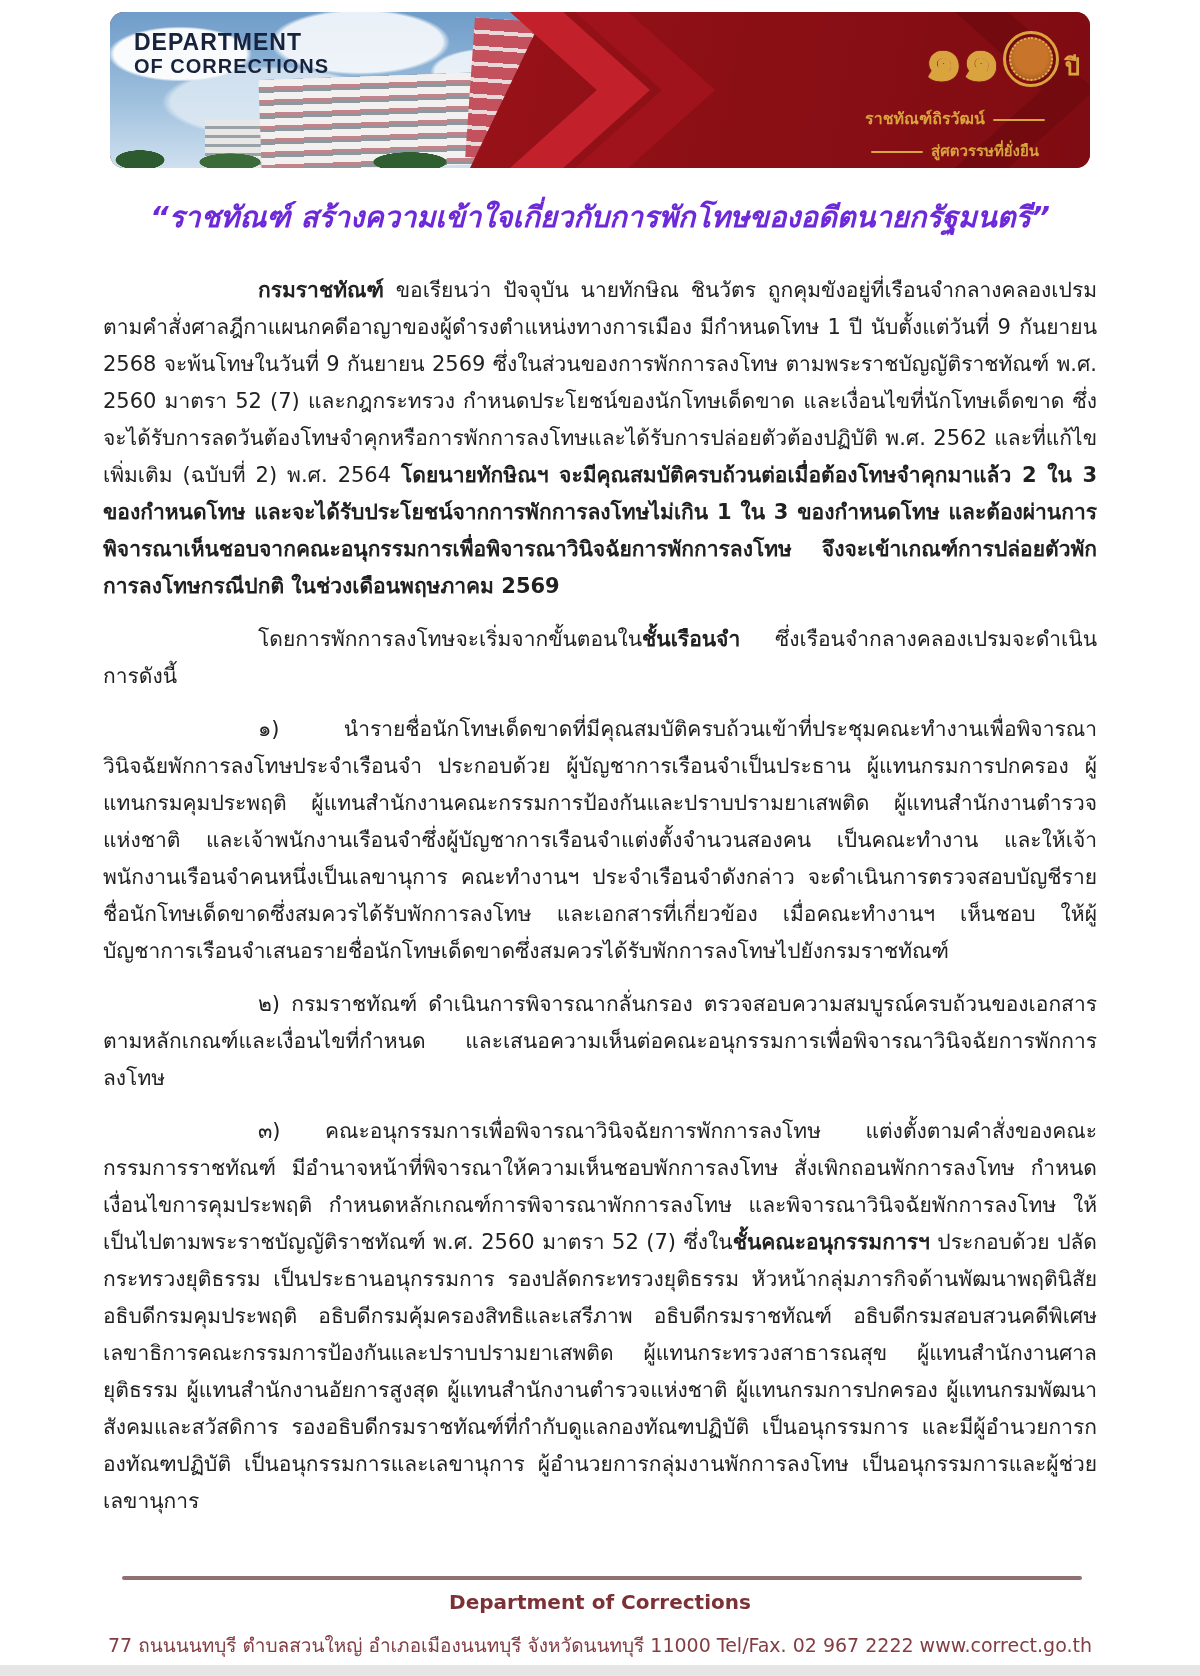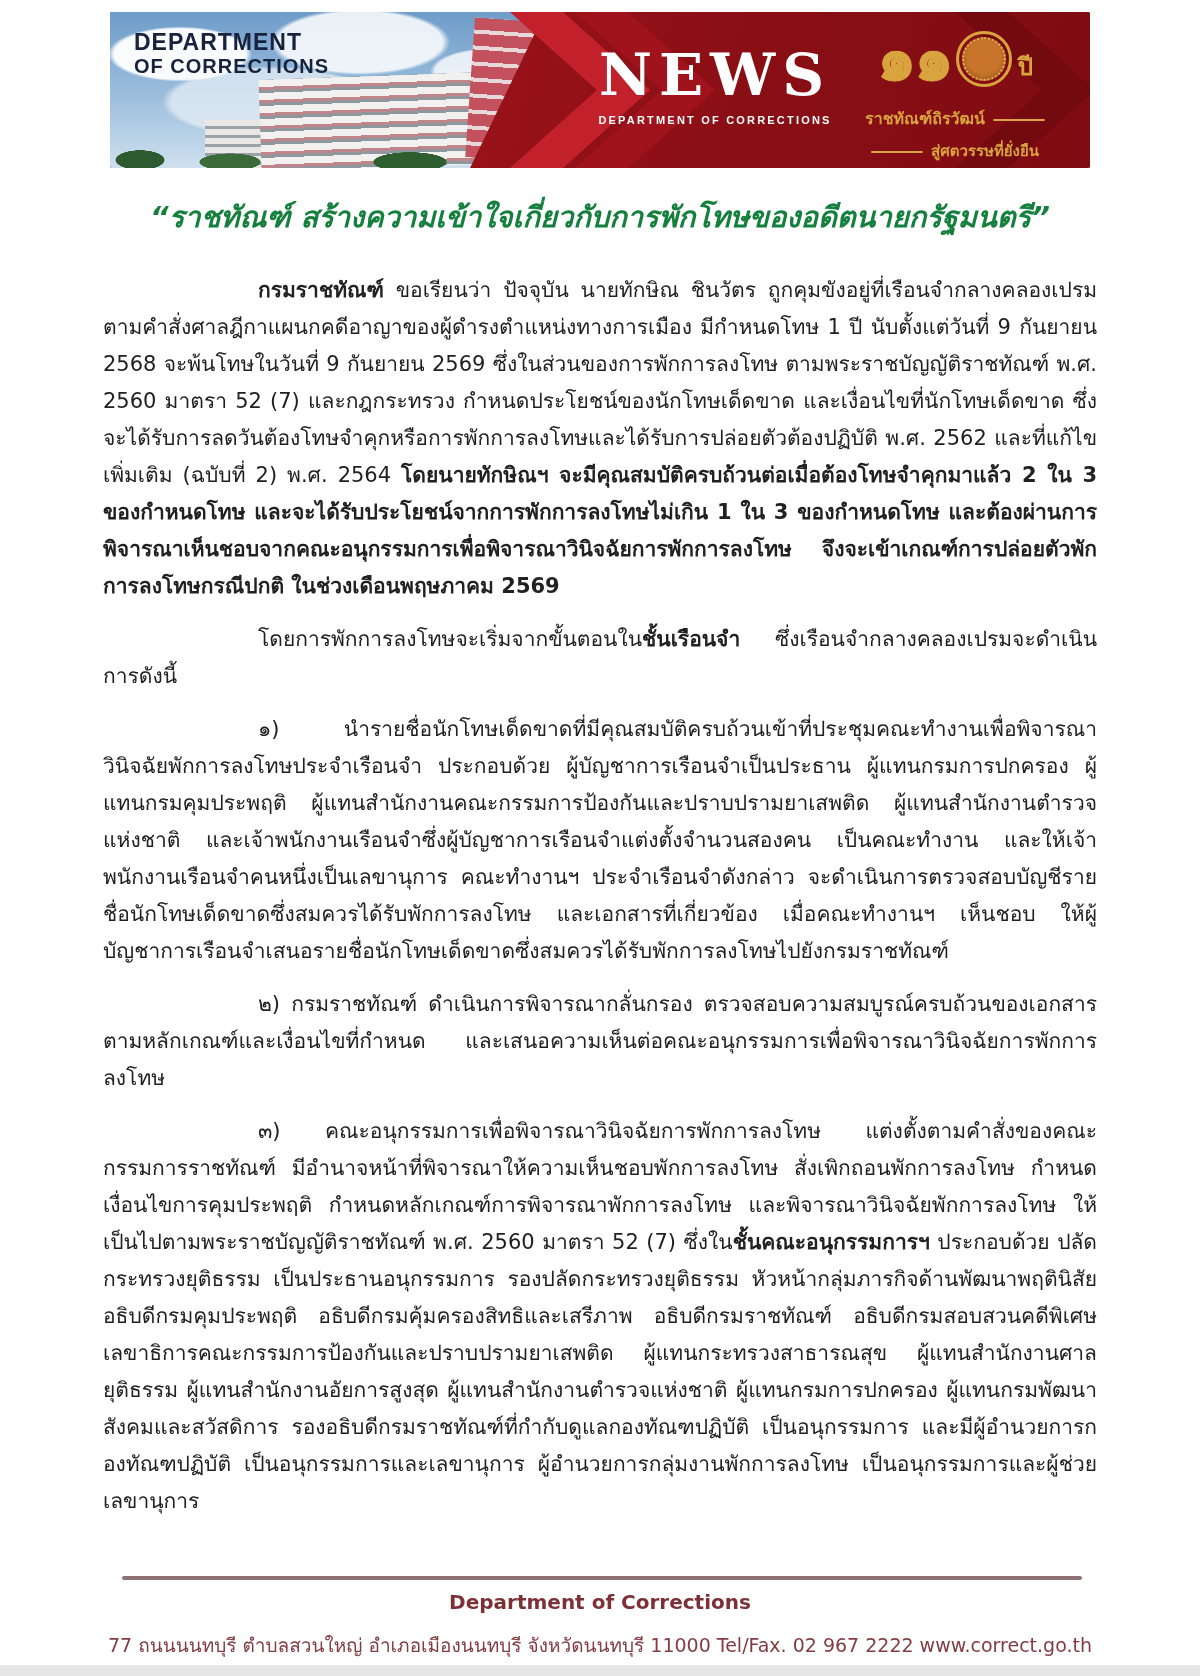--- a/index.html
+++ b/index.html
@@ -1,20 +1,20 @@
 <!DOCTYPE html>
 <html><head>
 <meta charset="utf-8">
 <style>
   html,body{margin:0;padding:0;background:#ffffff;}
   .page{position:relative;width:1200px;height:1676px;background:#ffffff;overflow:hidden;
         font-family:"DejaVu Sans",sans-serif;}
 
   
-  .banner{position:absolute;left:110px;top:12px;width:980px;height:156px;border-radius:2px;
+  .banner{position:absolute;left:110px;top:12px;width:980px;height:156px;border-radius:14px;
           overflow:hidden;background:#8d1117;}
   .photo{position:absolute;left:0;top:0;width:440px;height:156px;
          background:
            radial-gradient(ellipse 120px 46px at 70px 42px, rgba(255,255,255,.95) 0 55%, transparent 60%),
            radial-gradient(ellipse 150px 55px at 250px 30px, rgba(255,255,255,.85) 0 55%, transparent 60%),
            radial-gradient(ellipse 100px 40px at 380px 60px, rgba(255,255,255,.8) 0 55%, transparent 60%),
            radial-gradient(ellipse 180px 60px at 160px 90px, rgba(235,242,248,.7) 0 55%, transparent 60%),
            linear-gradient(180deg,#6f9cc9 0%,#9dbfdd 55%,#cfe0ef 100%);}
   .bldg-main{position:absolute;left:150px;bottom:0;width:230px;height:92px;border-radius:2px;
          background:repeating-linear-gradient(180deg,#f2f1ef 0 7px,#c0858b 7px 10px,#8e969e 10px 13px);
@@ -43,38 +43,38 @@
   .chev1{left:400px;background:#c2202b;}
   .chev2{left:465px;background:#a3141d;opacity:.9;}
   .chev3{left:845px;background:#6f0a10;opacity:.8;}
 
   .news-block{position:absolute;left:470px;top:34px;width:270px;text-align:center;color:#ffffff;}
   .news-title{font-family:"DejaVu Serif",serif;font-weight:700;font-size:58px;letter-spacing:7px;line-height:1;}
   .news-sub{margin-top:10px;font-family:"Liberation Sans",sans-serif;font-weight:700;
             font-size:11px;letter-spacing:2.2px;}
 
   .anniv{position:absolute;left:720px;top:16px;width:250px;color:#d9a43e;text-align:center;}
-  .anniv-row{display:flex;align-items:center;justify-content:center;gap:2px;}
+  .anniv-row{display:flex;align-items:center;justify-content:flex-end;gap:2px;}
   .anniv-num{font-size:62px;font-weight:800;line-height:1;letter-spacing:-2px;
              text-shadow:0 0 1px #f0c468;}
   .seal{width:56px;height:56px;border-radius:50%;border:3px solid #d9a43e;box-sizing:border-box;
         display:flex;align-items:center;justify-content:center;margin-left:2px;}
   .seal-in{width:40px;height:40px;border-radius:50%;border:2px dotted #e3b355;
         background:radial-gradient(circle at 50% 45%,#c8752b 0 55%,#8d4a15 100%);}
   .anniv-yr{font-size:24px;font-weight:700;align-self:flex-end;margin:0 0 4px 4px;}
   .anniv-t1{margin-top:16px;font-size:16px;font-weight:700;white-space:nowrap;}
   .anniv-t1::after{content:"";display:inline-block;width:52px;height:2px;background:#d9a43e;
         vertical-align:middle;margin-left:8px;border-radius:2px;}
   .anniv-t2{margin-top:8px;font-size:15px;font-weight:700;white-space:nowrap;}
   .anniv-t2::before{content:"";display:inline-block;width:52px;height:2px;background:#d9a43e;
         vertical-align:middle;margin-right:8px;border-radius:2px;}
 
   
   .doc-title{position:absolute;left:0;top:194px;width:1200px;text-align:center;
-        color:#15803d;font-weight:bold;font-style:italic;font-size:29px;}
+        color:#6d28d9;font-weight:bold;font-style:italic;font-size:29px;}
   .doc-body{position:absolute;left:103px;top:272px;width:994px;
         color:#212121;font-size:21px;line-height:37px;text-align:justify;}
   .doc-body p{margin:0 0 16px 0;text-indent:155px;}
   .doc-body .b{font-weight:bold;}
   .cont-note{margin-top:22px;text-align:right;text-indent:0 !important;}
 
   
   .footer-rule{position:absolute;left:122px;top:1576px;width:960px;height:4px;
         background:#8f7173;border-radius:2px;}
   .footer{position:absolute;left:0;top:1590px;width:1200px;text-align:center;color:#833d42;}
@@ -96,24 +96,20 @@
       <div class="photo-label">
         <div class="l1">DEPARTMENT</div>
         <div class="l2">OF CORRECTIONS</div>
       </div>
     </div>
     <div class="red-wedge"></div>
     <div class="chev chev1"></div>
     <div class="chev chev2"></div>
     <div class="chev chev3"></div>
 
-    <div class="news-block">
-      <div class="news-title">NEWS</div>
-      <div class="news-sub">DEPARTMENT OF CORRECTIONS</div>
-    </div>
 
     <div class="anniv">
       <div class="anniv-row">
         <span class="anniv-num">๑๑</span>
         <span class="seal">
             <span class="seal-in"></span>
           </span>
         <span class="anniv-yr">ปี</span>
       </div>
       <div class="anniv-t1">ราชทัณฑ์ถิรวัฒน์</div>

